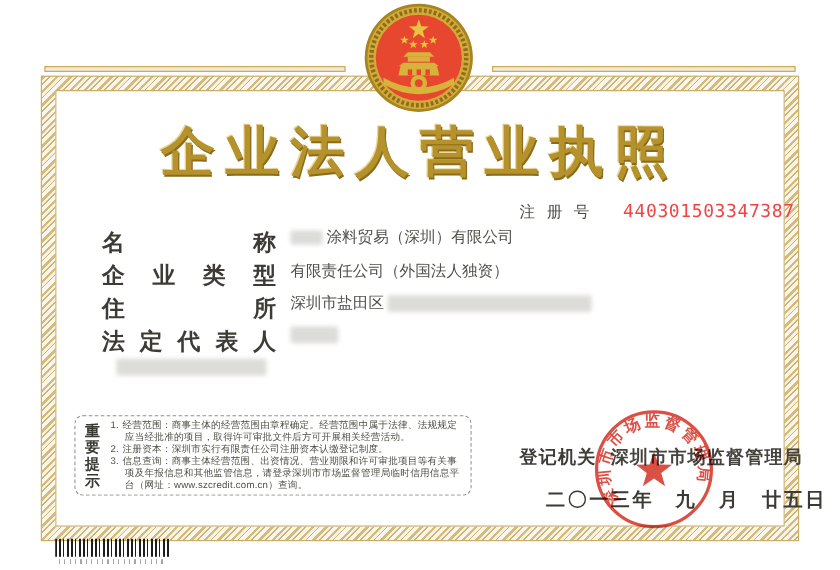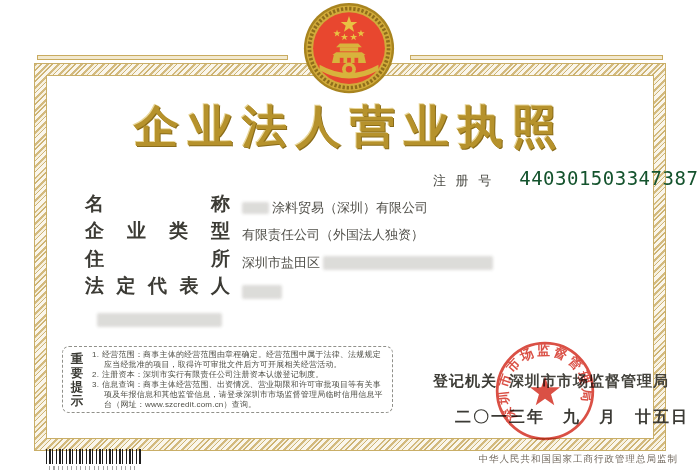--- a/index.html
+++ b/index.html
@@ -36,25 +36,25 @@
     text-align: center;
     font-size: 45px; font-weight: bold; letter-spacing: 9px;
     color: #b6922c;
     text-shadow: 1px 1px 0 #8a6c1a, -1px -1px 0 #e9d79b;
     font-family: "Liberation Serif", "DejaVu Serif", serif;
   }
 
   
   .regno-row { position: absolute; left: 433px; top: 167px; display: flex; align-items: baseline; gap: 25px; }
   .regno-label { font-size: 13px; letter-spacing: 3px; color: #4b4b45; }
-  .regno-value { font-family: "DejaVu Sans Mono", monospace; font-size: 19px; color: #14532d; letter-spacing: 0.5px; }
+  .regno-value { font-family: "DejaVu Sans Mono", monospace; font-size: 15px; color: #ef4444; letter-spacing: 0.5px; }
 
   
   .fields { position: absolute; left: 85px; top: 189px; width: 565px; }
-  .field-row { display: flex; align-items: flex-end; height: 27.5px; }
+  .field-row { display: flex; align-items: flex-start; height: 27.5px; }
   .field-label {
     width: 145px; flex: 0 0 145px;
     font-size: 19px; font-weight: bold; color: #3c3b35;
     text-align: justify; text-align-last: justify;
     letter-spacing: 0;
   }
   .field-value { margin-left: 12px; font-size: 13px; color: #504f49; white-space: nowrap; display: flex; align-items: center; gap: 3px; }
   .redact { display: inline-block; background: #d7d6d3; border-radius: 2px; filter: blur(1.6px); opacity: .85; }
   .redact.r-name   { width: 27px;  height: 12px; }
   .redact.r-addr   { width: 170px; height: 14px; }
@@ -211,15 +211,14 @@
     <text font-size="12.5" fill="#d5372b" letter-spacing="2.5" font-weight="bold" font-family="'Liberation Sans','DejaVu Sans',sans-serif">
       <textPath href="#sealArc" startOffset="4">深圳市市场监督管理局</textPath>
     </text>
   </svg>
 
   <div class="barcode-wrap">
     <div class="barcode"></div>
     <div class="barcode-digits"></div>
   </div>
 
-  <div class="footer">中华人民共和国国家工商行政管理总局监制</div>
 
 </div>
 
 </body></html>

